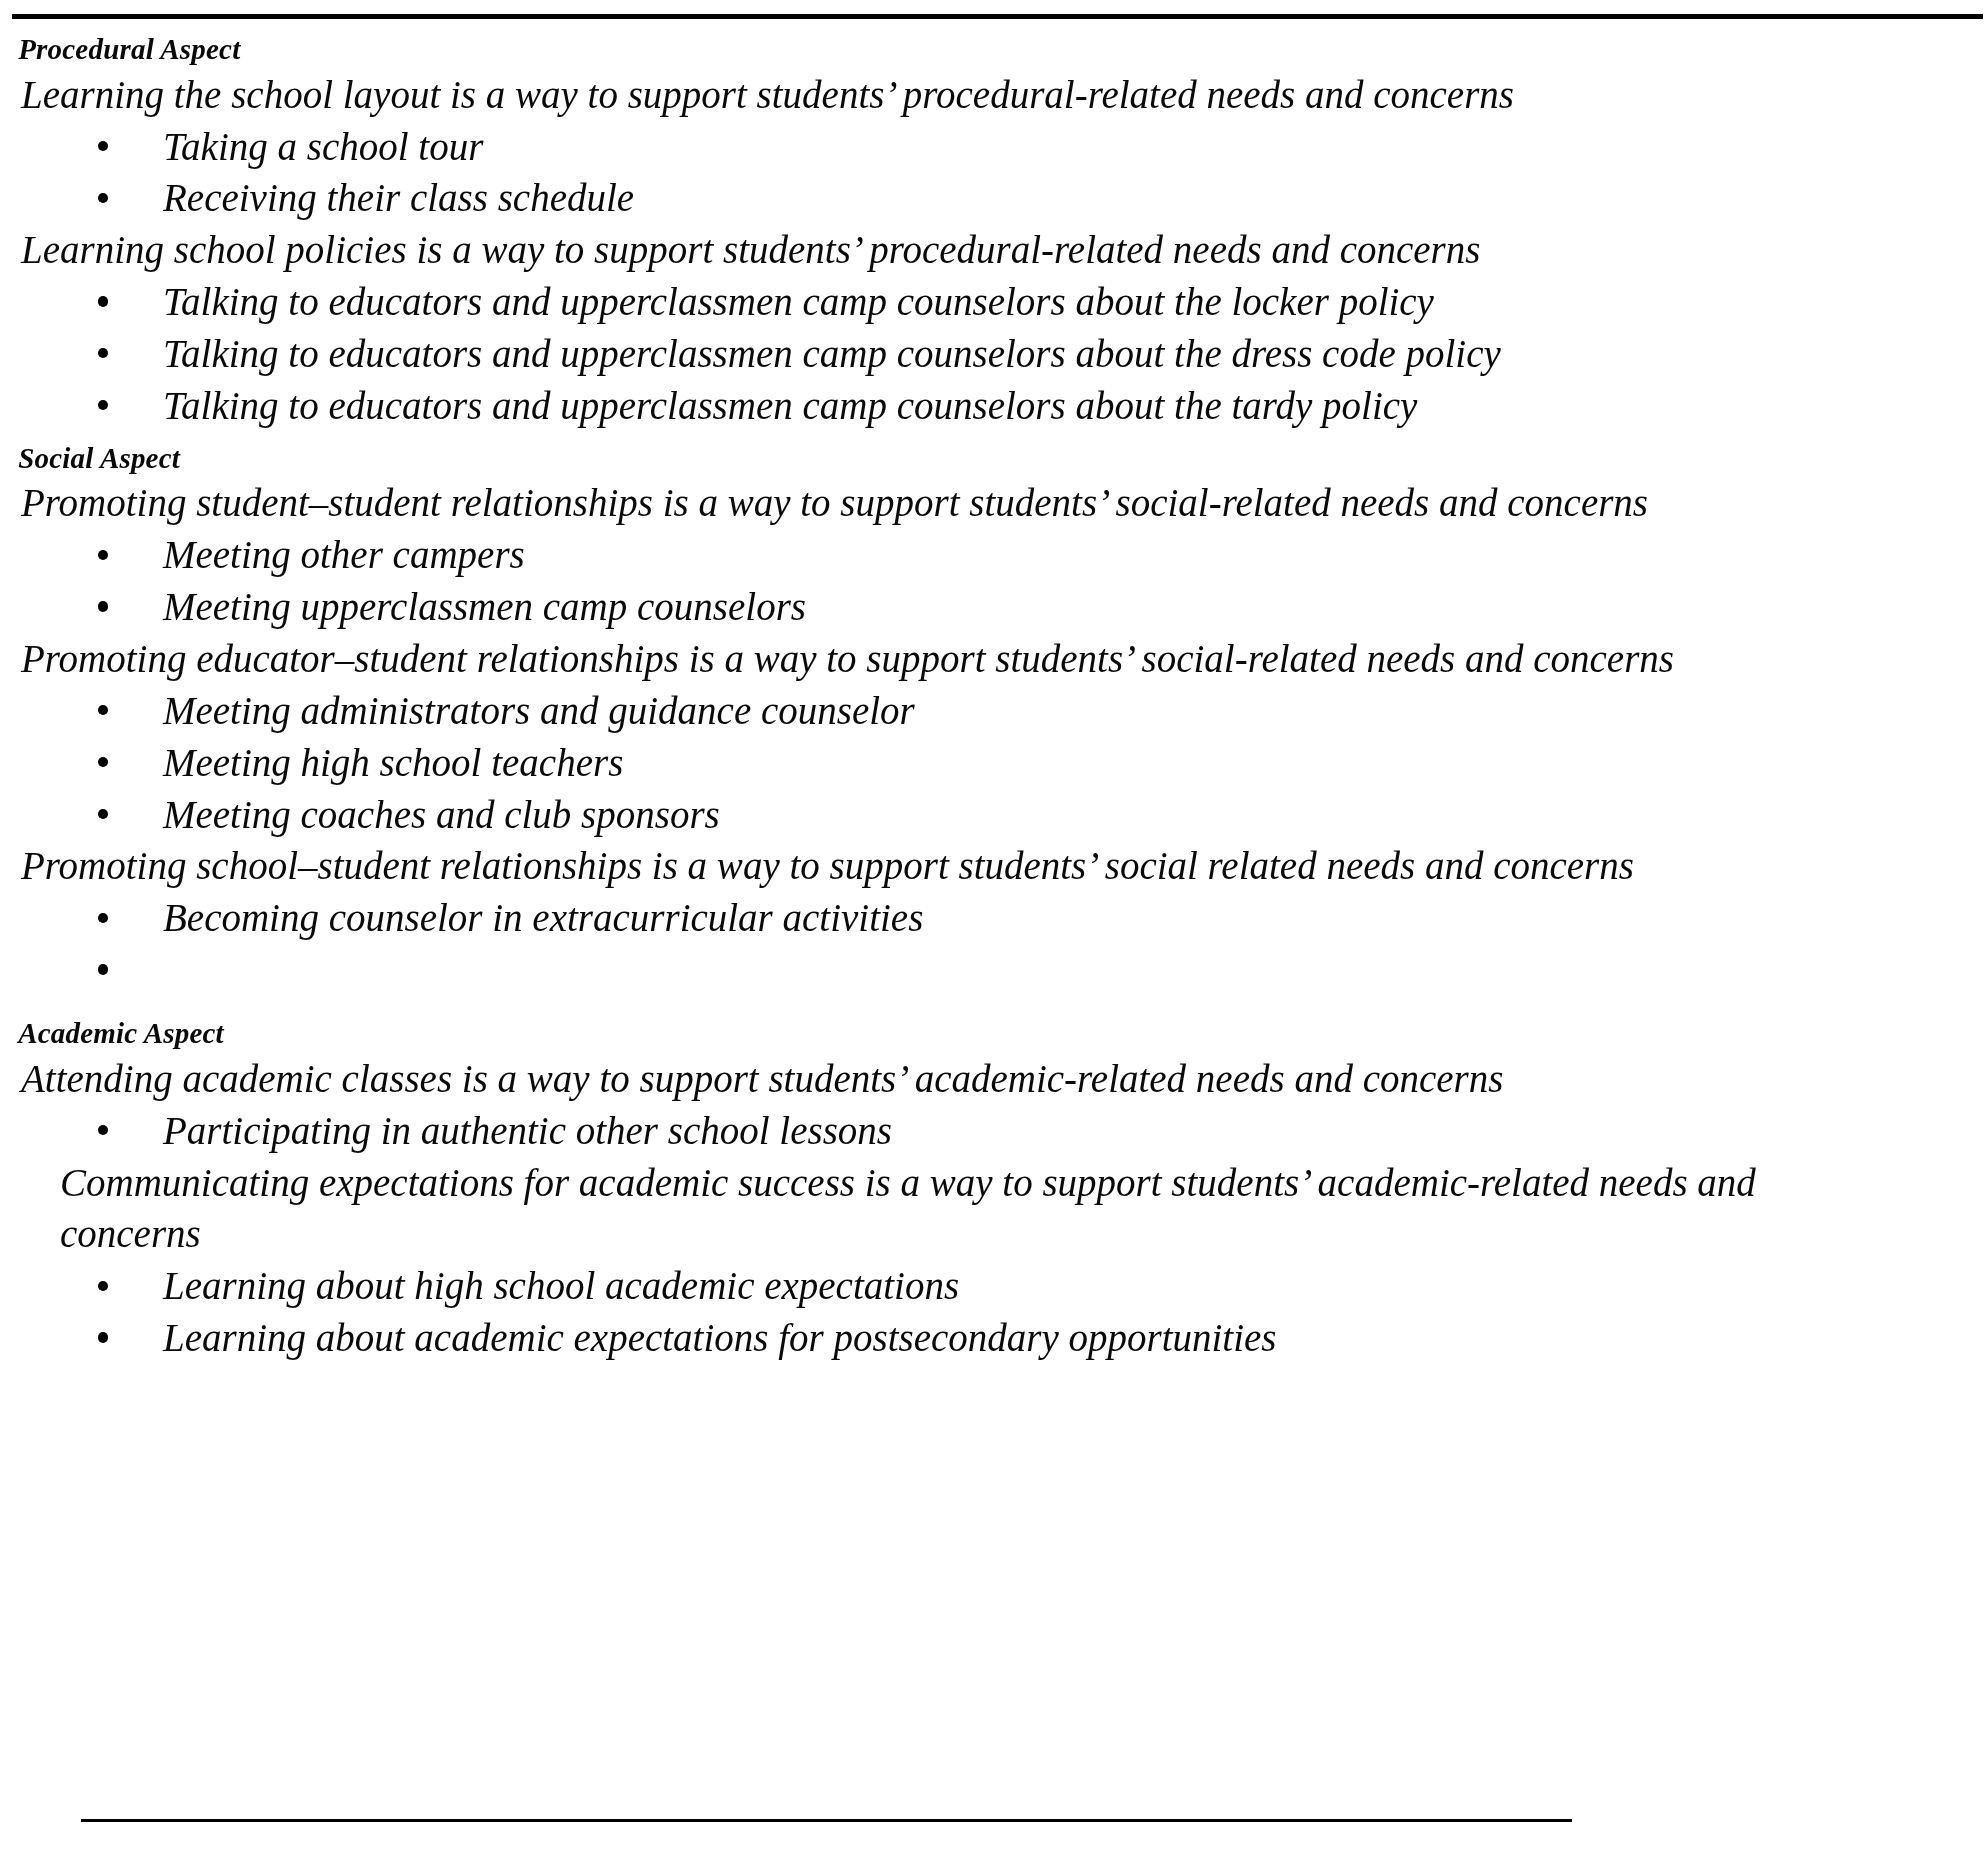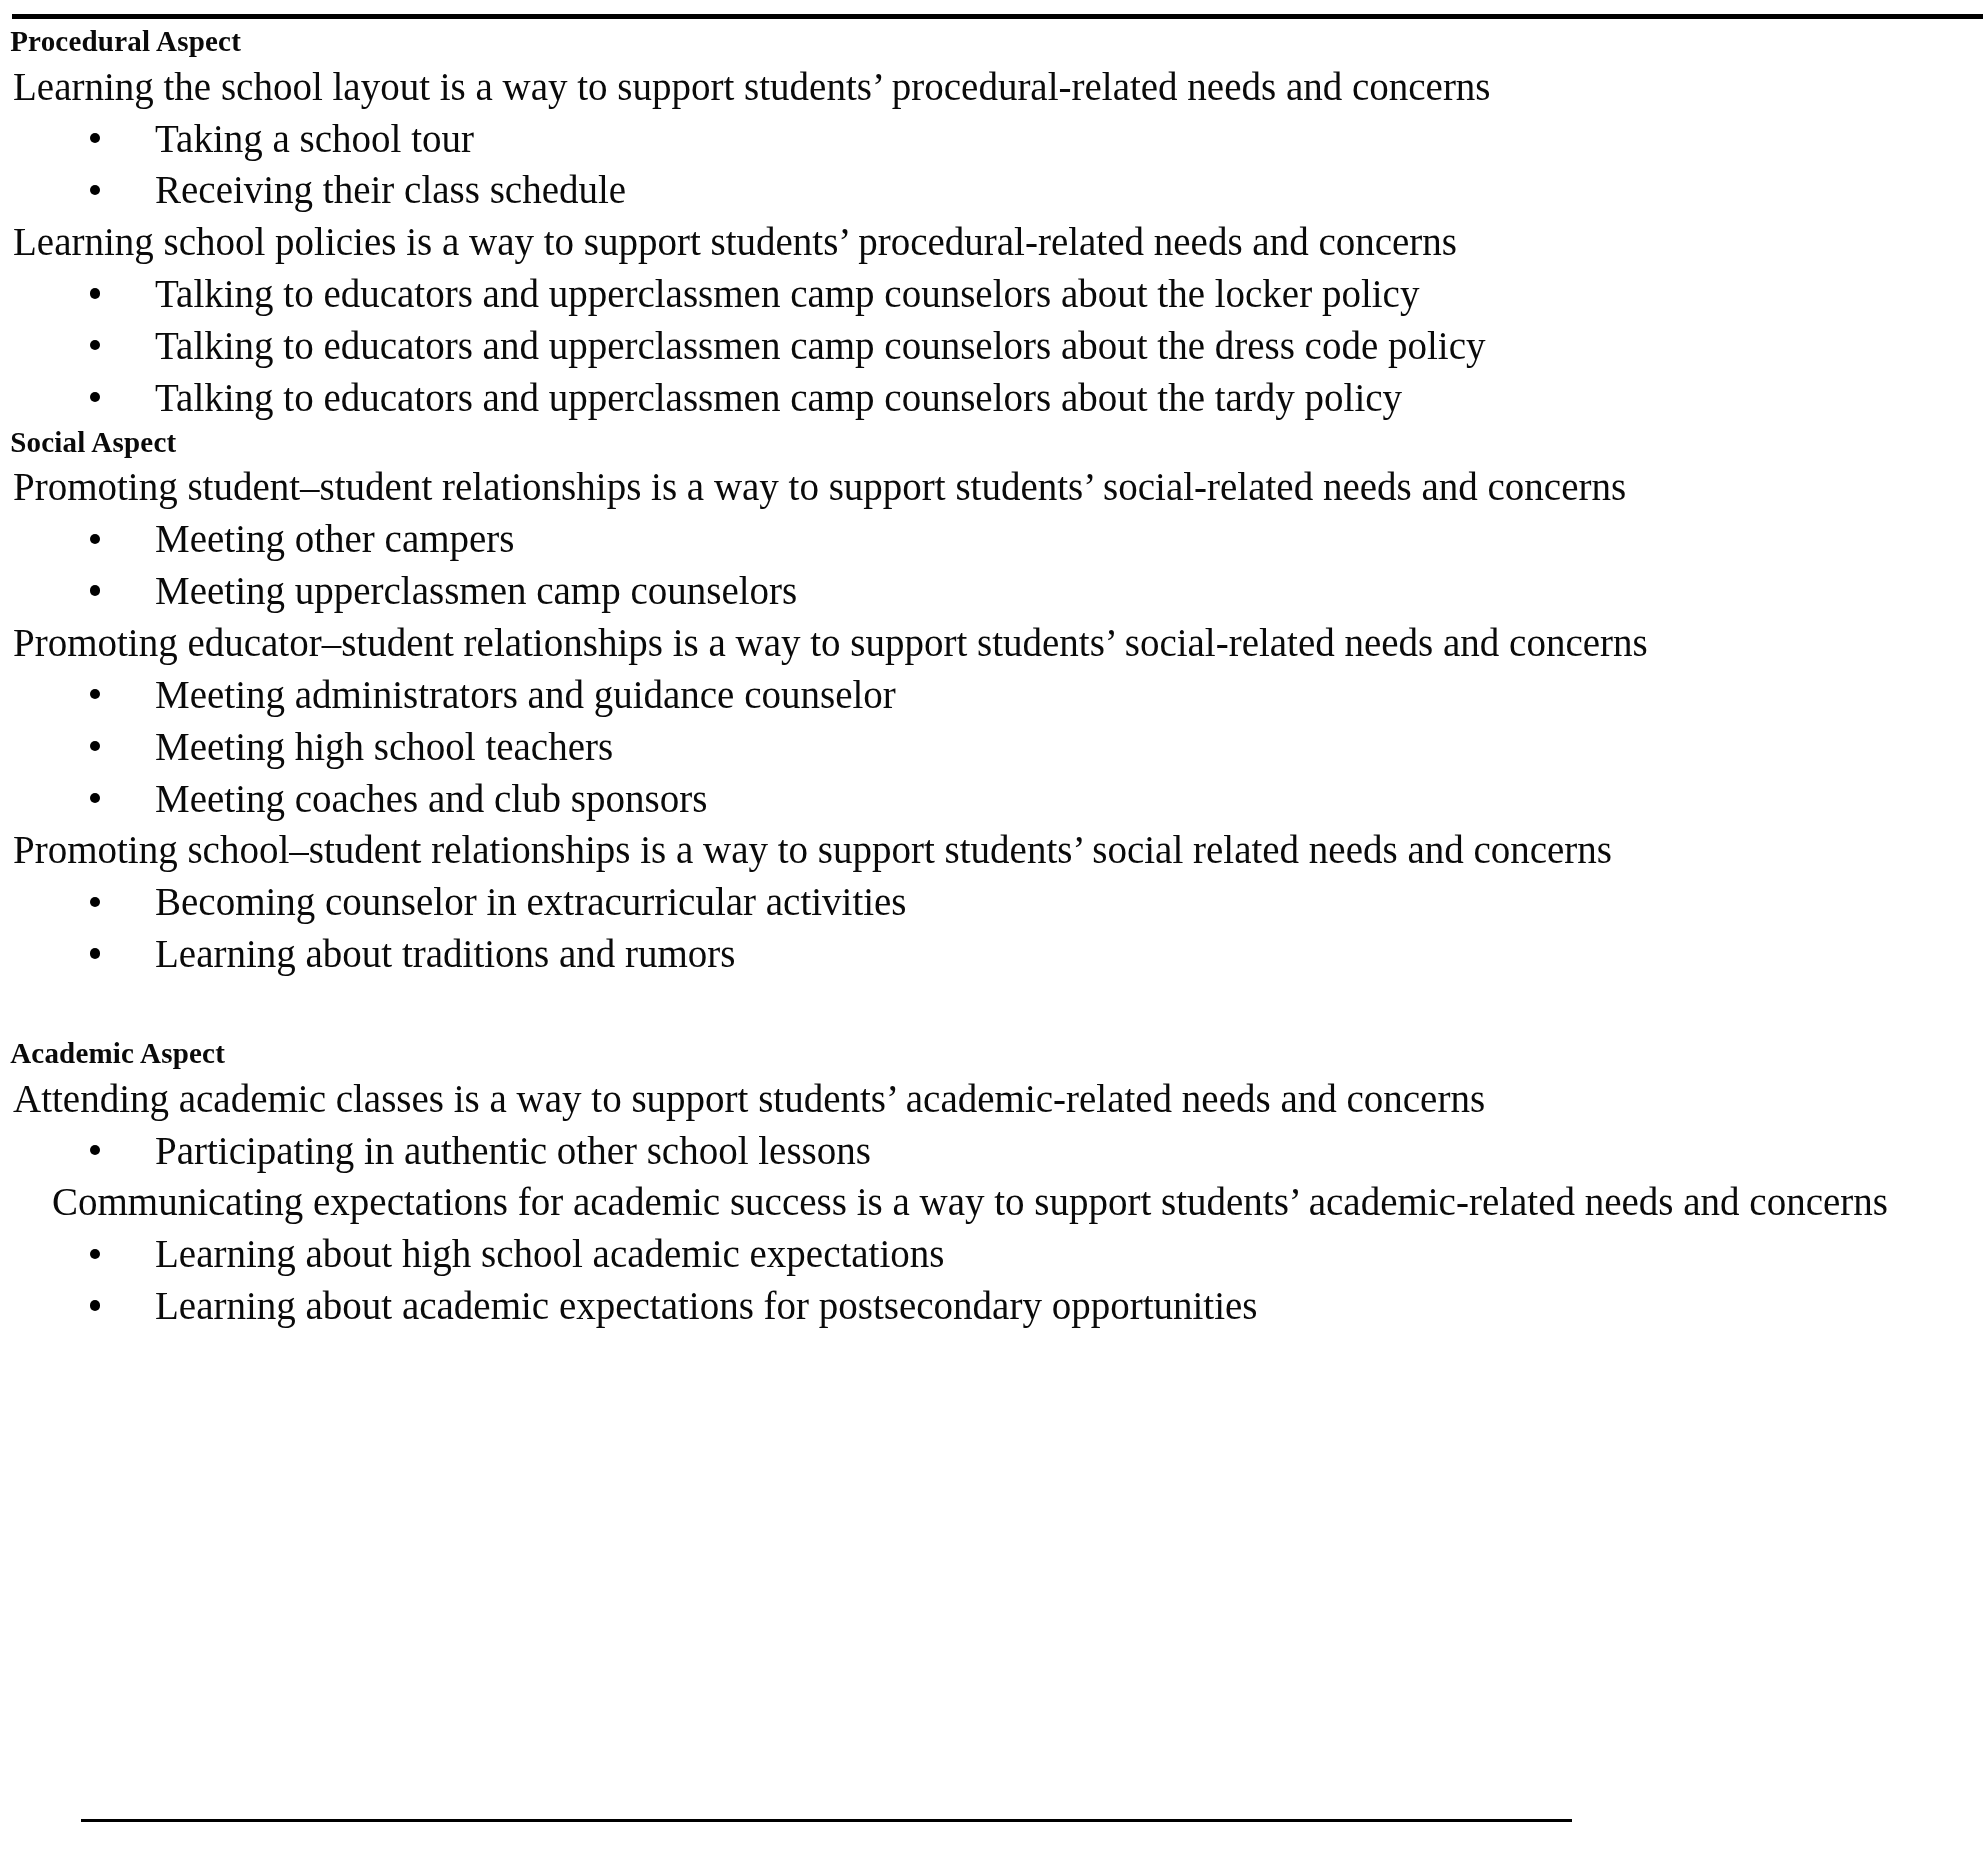--- a/index.html
+++ b/index.html
@@ -79,21 +79,21 @@
     top: 0.52em;
     width: 10.2px;
     height: 10.2px;
     background: #000000;
     border-radius: 50%;
     display: inline-block;
   }
   .spacer-block {
     height: 55px;
   }
-  .section { margin: 0; }
+  .section { margin: 8px; font-style: italic; }
 </style>
 </head>
 <body>
 
 <div id="page">
 
   <div class="rule-top"></div>
 
   <div class="content">
 
@@ -166,21 +166,20 @@
 
       <div class="para">Promoting school–student relationships is a way to support students’ social related needs and concerns</div>
 
       <ul class="bullets">
         <li>
           <span class="bullet-dot"></span>
           <span>Becoming counselor in extracurricular activities</span>
         </li>
         <li>
           <span class="bullet-dot"></span>
-          <span>Learning about traditions and rumors</span>
         </li>
       </ul>
     </div>
 
     <div class="spacer-block"></div>
 
     <div class="section">
       <div class="aspect-header">Academic Aspect</div>
 
       <div class="para">Attending academic classes is a way to support students’ academic-related needs and concerns</div>

